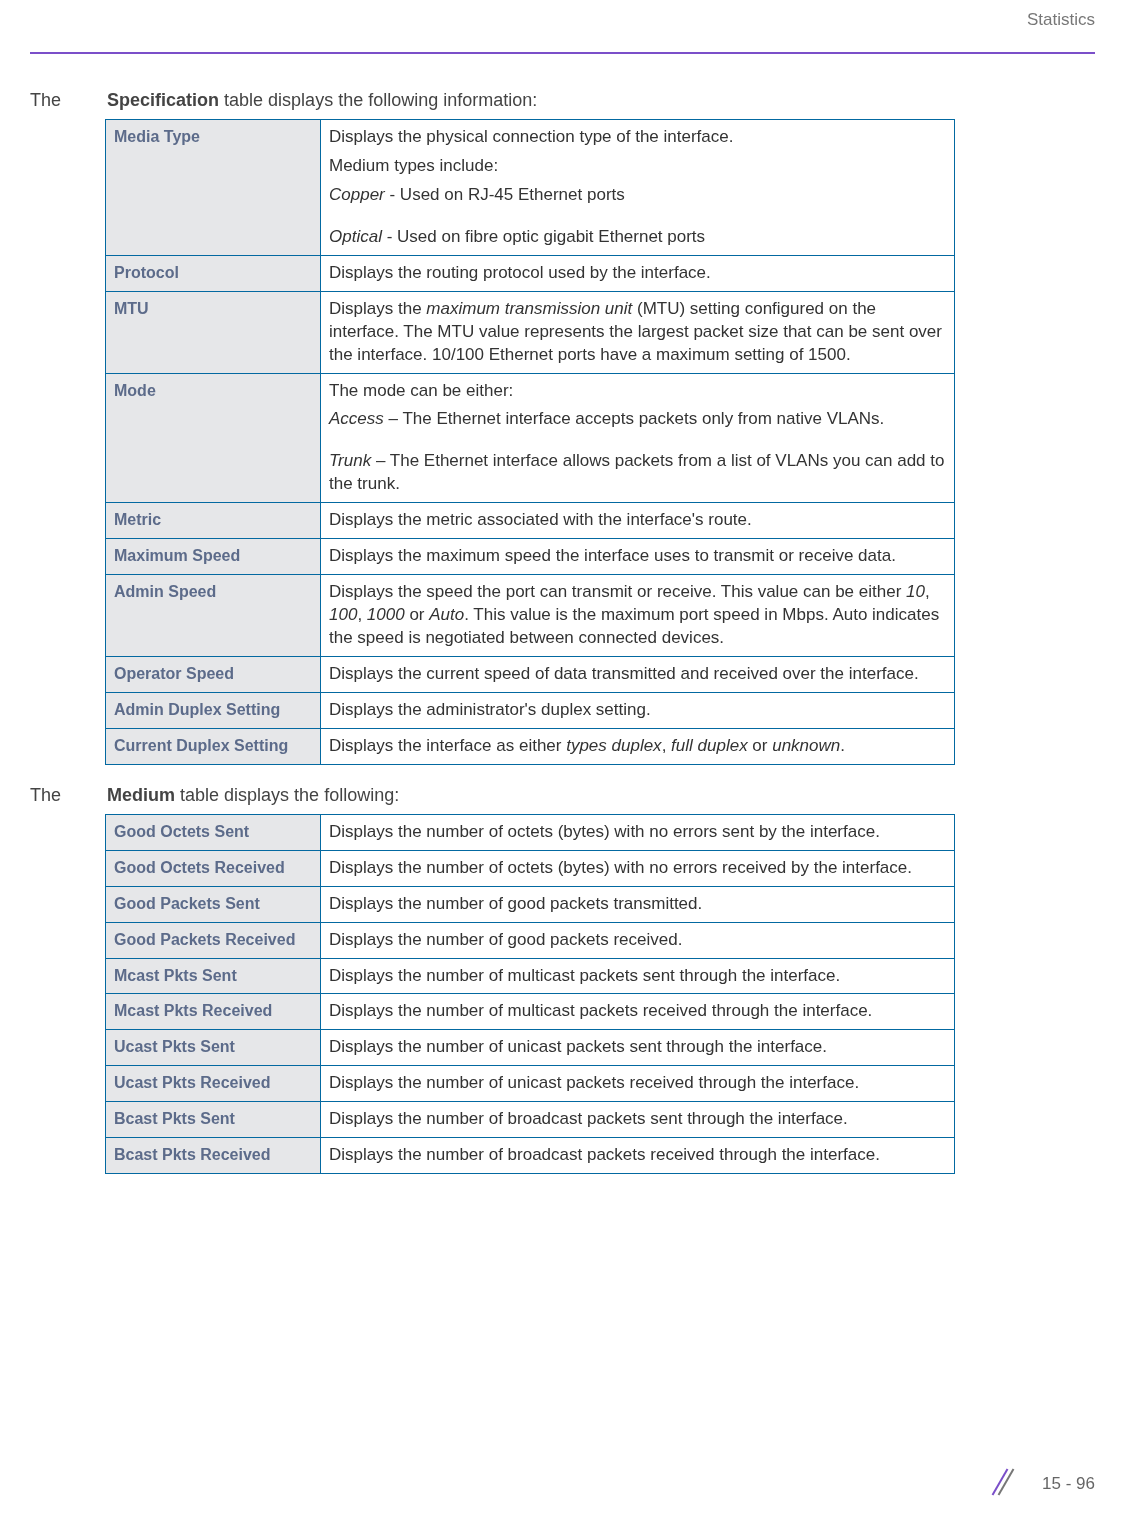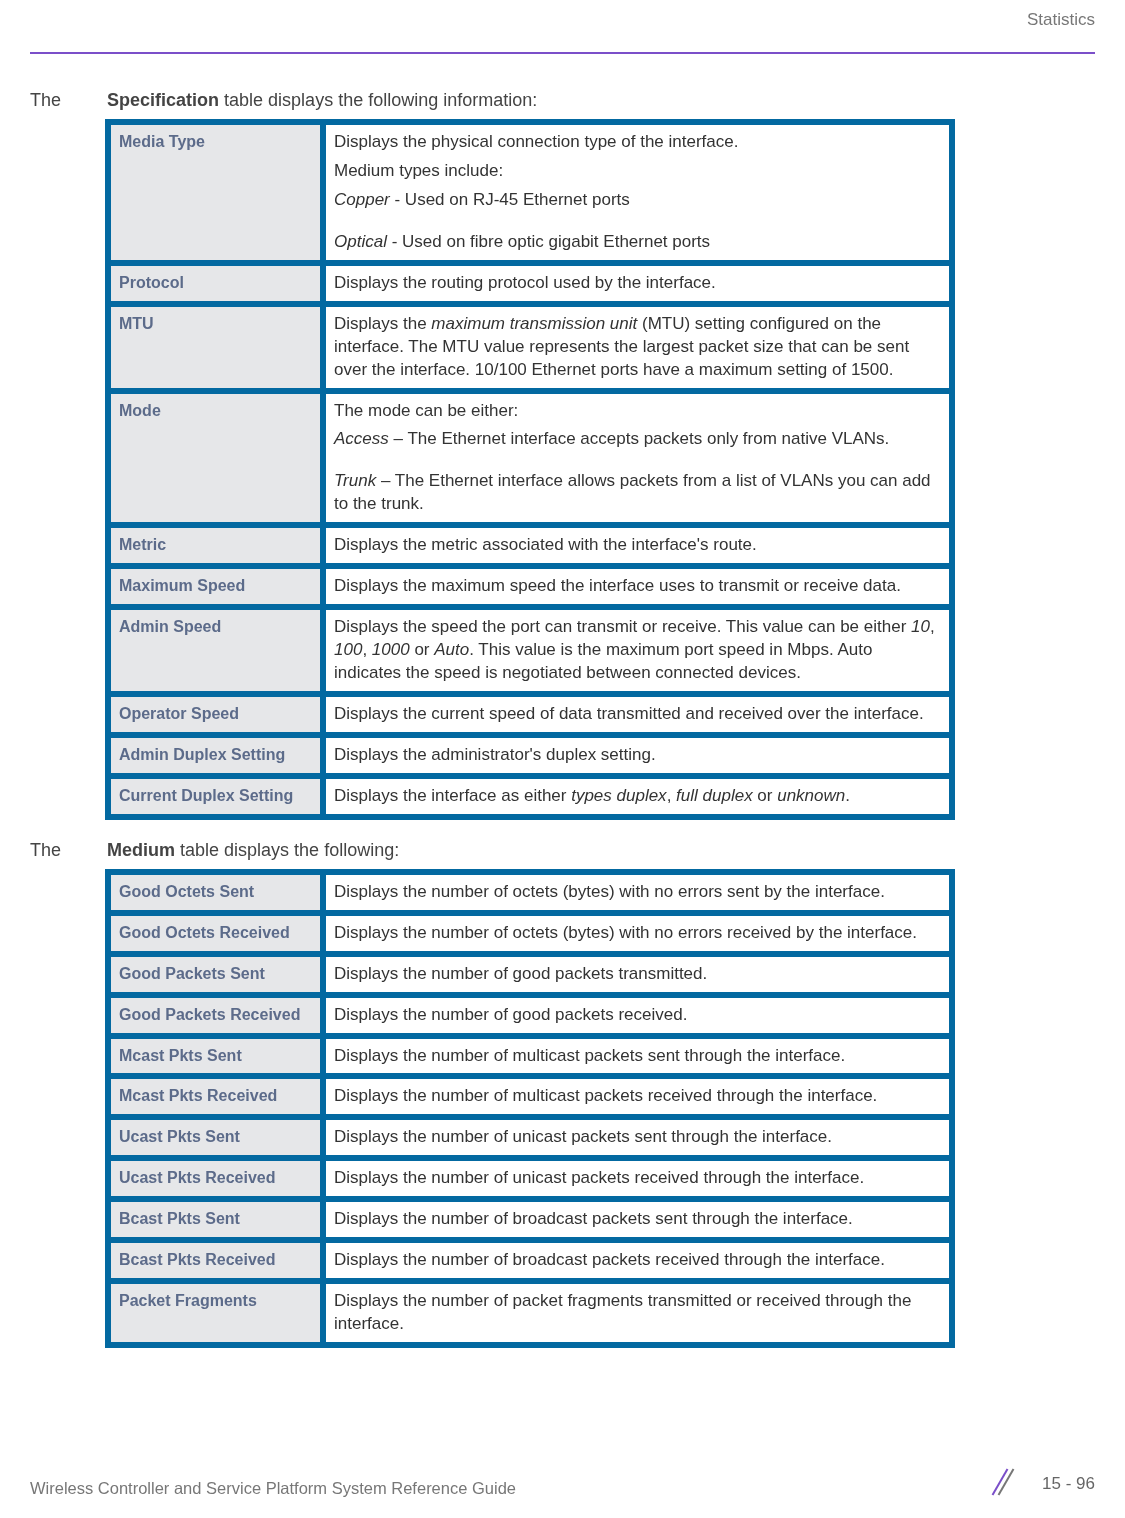--- a/index.html
+++ b/index.html
@@ -37,21 +37,21 @@
     margin: 20px 0 8px 0;
   }
   .intro b { font-weight: 700; color: #444; margin-left: 41px; }
   table.spec {
     border-collapse: collapse;
     width: 850px;
     margin-left: 75px;
     margin-bottom: 8px;
   }
   table.spec td {
-    border: 6px solid #0369a1;
+    border: 1px solid #0369a1;
     padding: 6px 8px;
     font-size: 17px;
     line-height: 1.35;
     vertical-align: top;
     color: #333;
     font-weight: 300;
   }
   table.spec td.label {
     background: #e6e7e9;
     color: #5c6b8a;
@@ -207,25 +207,20 @@
           <td>Displays the number of unicast packets received through the interface.</td>
         </tr>
         <tr>
           <td class="label">Bcast Pkts Sent</td>
           <td>Displays the number of broadcast packets sent through the interface.</td>
         </tr>
         <tr>
           <td class="label">Bcast Pkts Received</td>
           <td>Displays the number of broadcast packets received through the interface.</td>
         </tr>
-        <tr>
-          <td class="label">Packet Fragments</td>
-          <td>Displays the number of packet fragments transmitted or received through the interface.</td>
-        </tr>
       </tbody>
   </table>
 </div>
 
 <div class="footer">
-  <span class="footer-text">Wireless Controller and Service Platform System Reference Guide</span>
   <span class="slash"></span>
   <span class="page-num">15 - 96</span>
 </div>
 
 </body></html>

